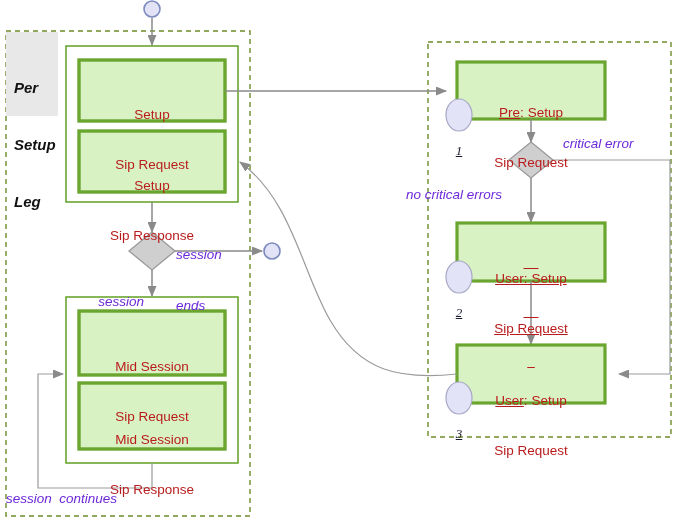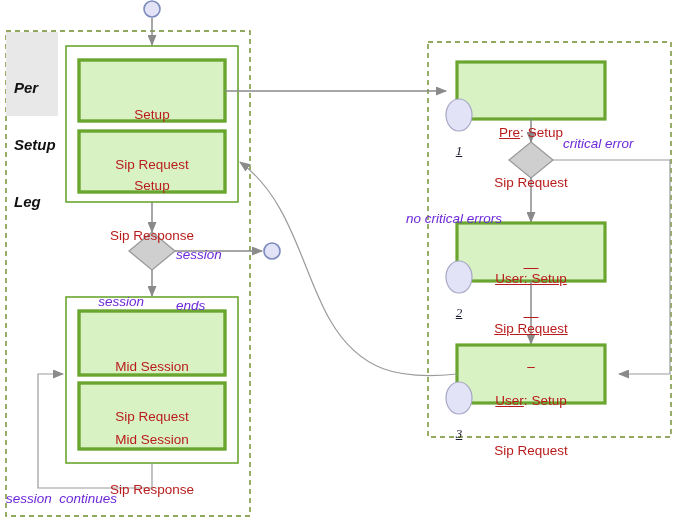--- a/index.html
+++ b/index.html
@@ -210,21 +210,21 @@
     <div>session</div>
     <div>ends</div>
   </div>
 
   <div class="txt edge-label" style="left:44px; top:259px; width:100px; text-align:right;">
     <div>session</div>
   </div>
 
   <div class="txt edge-label" style="left:6px; top:490px; width:180px;">session  continues</div>
 
-  <div class="txt box-label" style="left:457px; top:92px; width:148px;text-align:center;">
+  <div class="txt box-label" style="left:457px; top:72px; width:148px;text-align:center;">
     <div><span class="pfx">Pre</span><span>: </span><span>Setup</span></div>
     <div>Sip Request</div>
   </div>
 
   <div class="txt box-label" style="left:457px; top:238px; width:148px;text-decoration:underline;">
     <div><span class="pfx">User</span><span>: </span><span>Setup</span></div>
     <div>Sip Request</div>
   </div>
 
   <div class="txt box-label" style="left:457px; top:360px; width:148px;">
@@ -237,15 +237,15 @@
   </div>
   <div class="txt" style="left:446px; top:269px; width:26px;">
     <div class="badge-num">2</div>
   </div>
   <div class="txt" style="left:446px; top:390px; width:26px;">
     <div class="badge-num">3</div>
   </div>
 
   <div class="txt edge-label" style="left:563px; top:135px; width:120px;">critical error</div>
 
-  <div class="txt edge-label" style="left:406px; top:186px; width:125px;margin-top:24px;">no critical errors</div>
+  <div class="txt edge-label" style="left:406px; top:186px; width:125px;">no critical errors</div>
 
 </div>
 
 </body></html>

